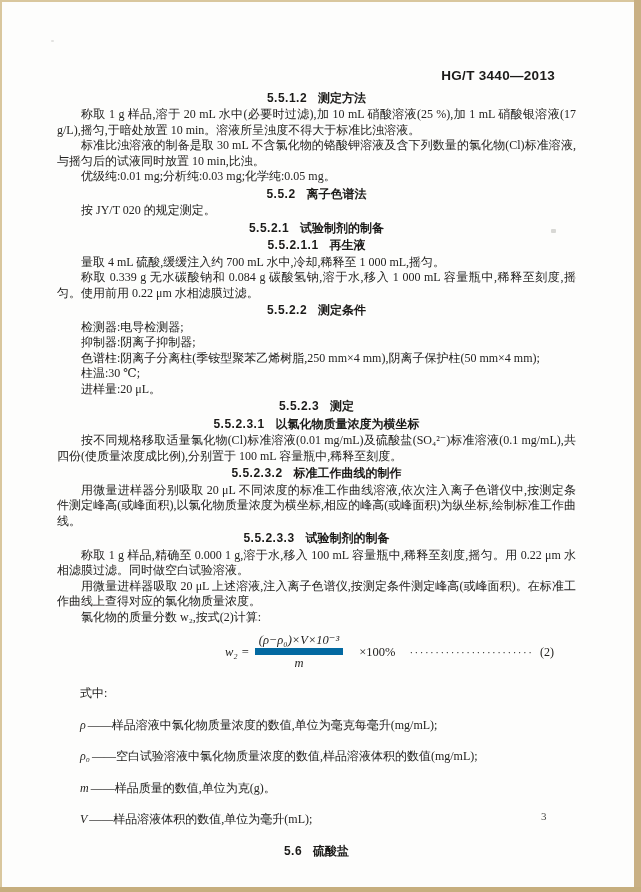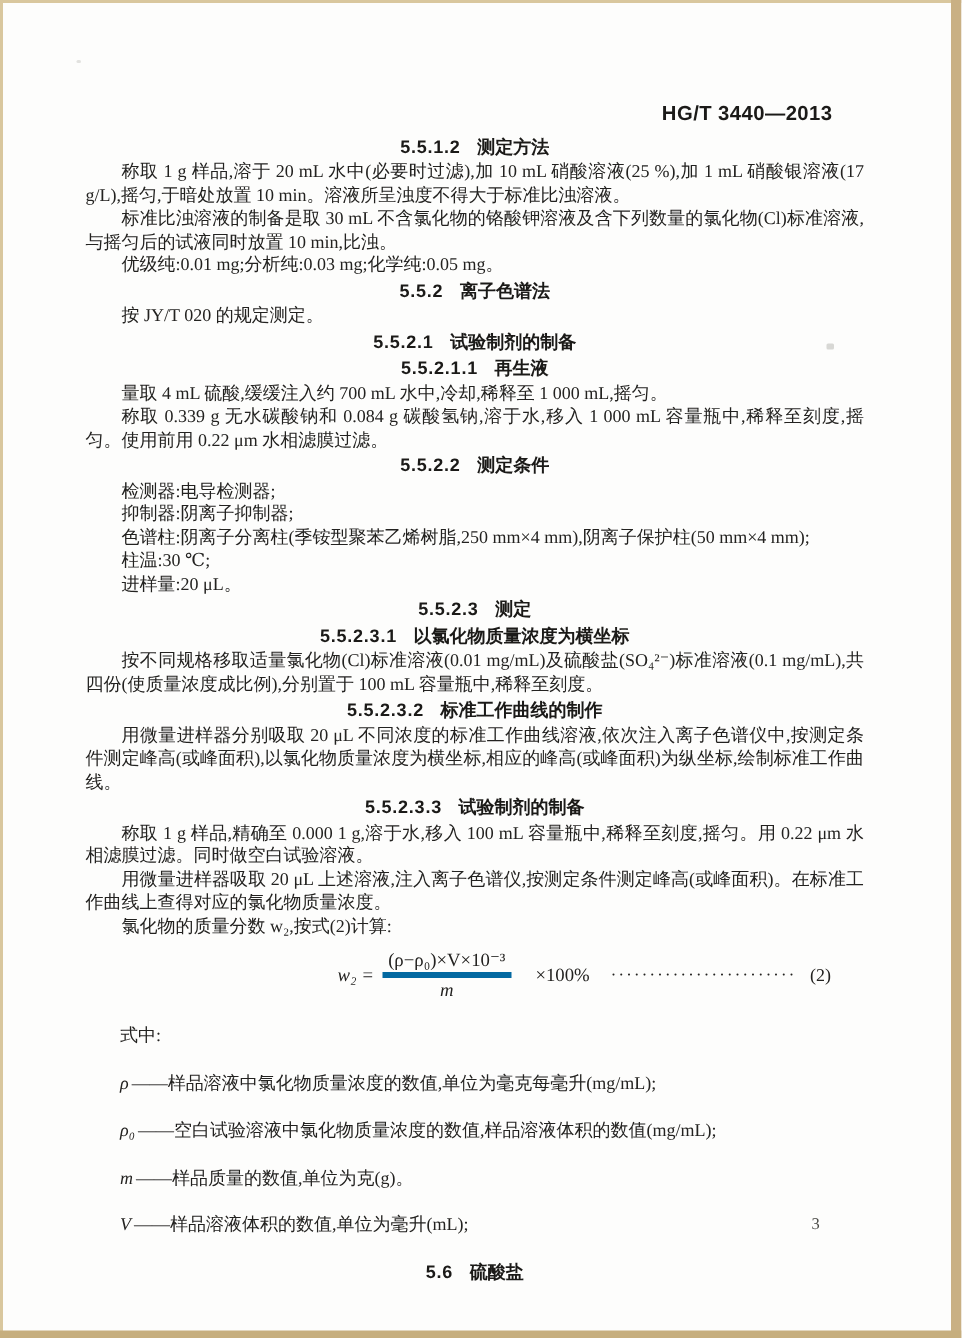--- a/index.html
+++ b/index.html
@@ -37,21 +37,21 @@
   .def{margin:16px;padding-left:7px;}
   .def .sym{font-style:italic;margin-right:2px;}
   .formula{
     display:flex;align-items:center;
     margin:8px 0 6px 0;padding:0 22px 0 168px;
     font-size:12.5px;line-height:14px;
   }
   .formula .eq-var{font-style:italic;}
   .formula .eq-sign{margin:0 4px;}
   .frac{display:inline-flex;flex-direction:column;align-items:center;margin:0 2px;}
-  .frac .num{border-bottom:4px solid #0369a1;padding:0 4px 1px 4px;}
+  .frac .num{border-bottom:7px solid #0369a1;padding:0 4px 1px 4px;font-style:italic;}
   .frac .den{padding-top:1px;font-style:italic;}
   .formula .mult{margin-left:14px;}
   .formula .dots{
     flex:1;overflow:hidden;white-space:nowrap;
     margin:0 8px 0 14px;letter-spacing:1.5px;color:#232220;font-size:11px;
   }
   .formula .eq-no{font-size:12px;}
   .page-num{
     position:absolute;left:541px;top:810px;
     font-size:11px;color:#4a4a46;

